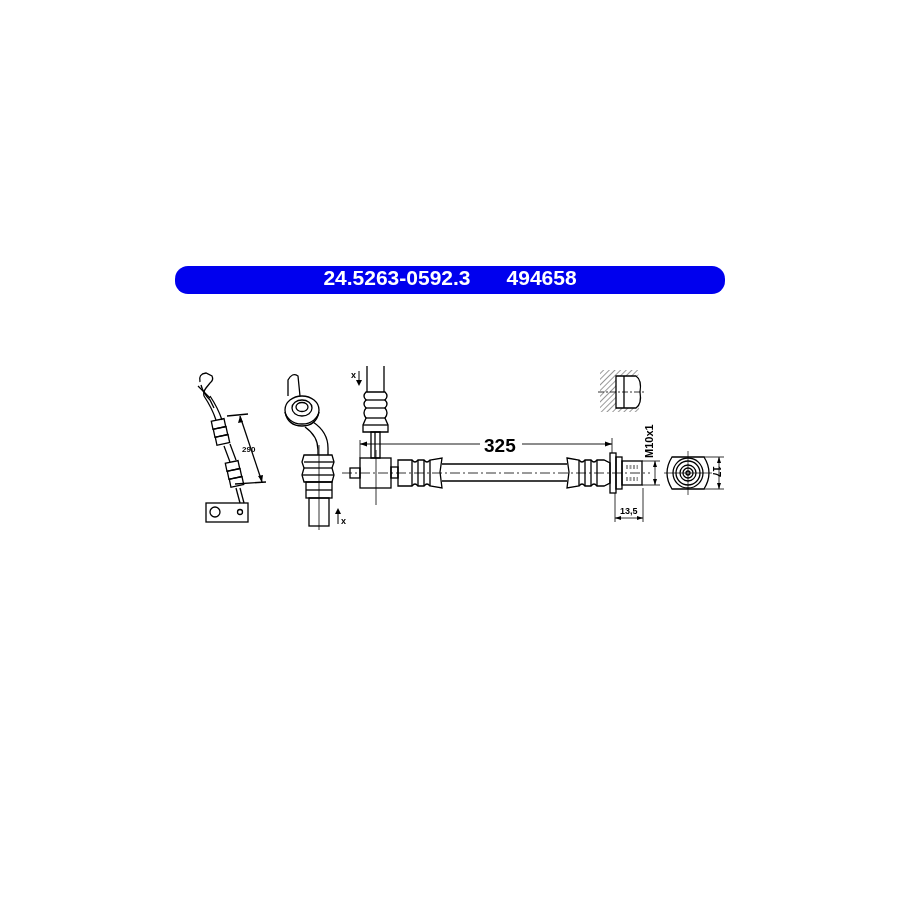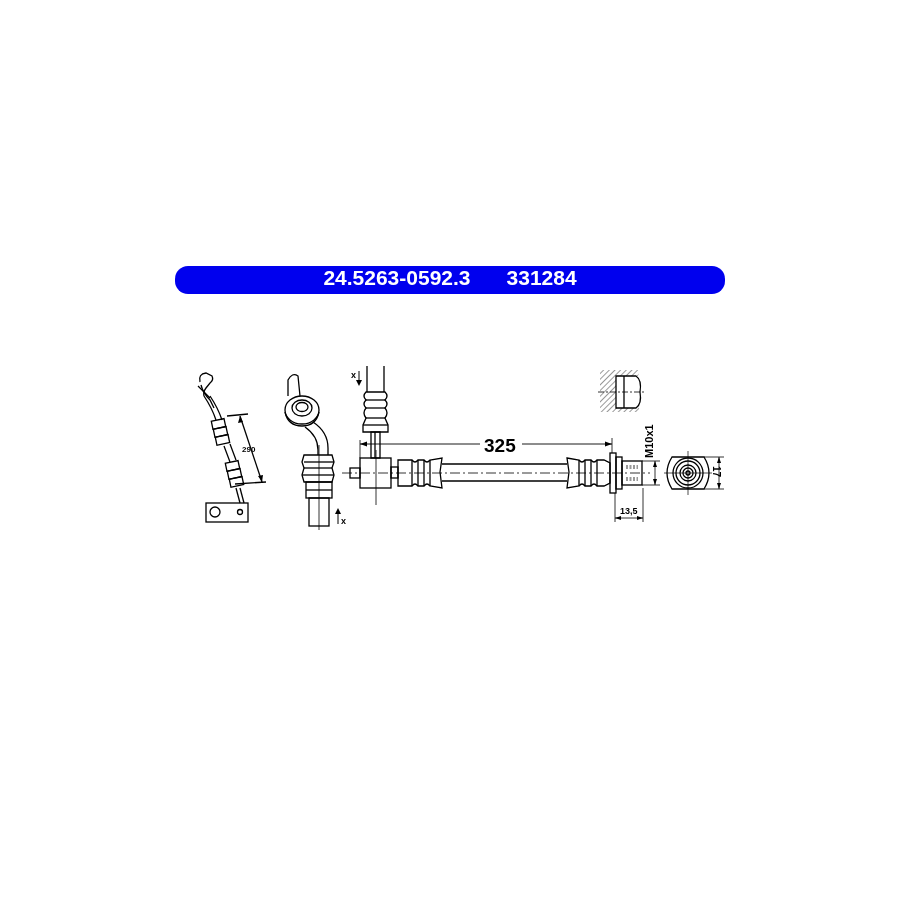--- a/index.html
+++ b/index.html
@@ -7,21 +7,21 @@
   .title-bar { position:absolute; left:175px; top:266px; width:550px; height:28px; background:#0000ee; display:flex; align-items:flex-start; justify-content:center; gap:36px;border-radius:13px; }
   .title-bar span { color:#ffffff; font-weight:bold; font-size:21px; letter-spacing:0px; font-family:"Liberation Sans", sans-serif; }
   .drawing { position:absolute; left:0; top:0; width:900px; height:900px; }
   .lbl { font-family:"Liberation Sans", sans-serif; font-weight:bold; fill:#000; }
 </style>
 </head>
 <body>
 
 <div class="title-bar">
   <span>24.5263-0592.3</span>
-  <span>331284</span>
+  <span>494658</span>
 </div>
 
 <svg class="drawing" viewBox="0 0 900 900" xmlns="http://www.w3.org/2000/svg" fill="none" stroke="#000" stroke-width="1.3">
 
   <g>
 
     <path d="M200 382 Q198 374 206 373 L212 376 Q214 380 210 383 L206 388 Q203 392 204 396"></path>
     <path d="M198 386 L204 392 L210 398"></path>
     <path d="M201 385 Q203 393 210 400 L214 408"></path>
 

